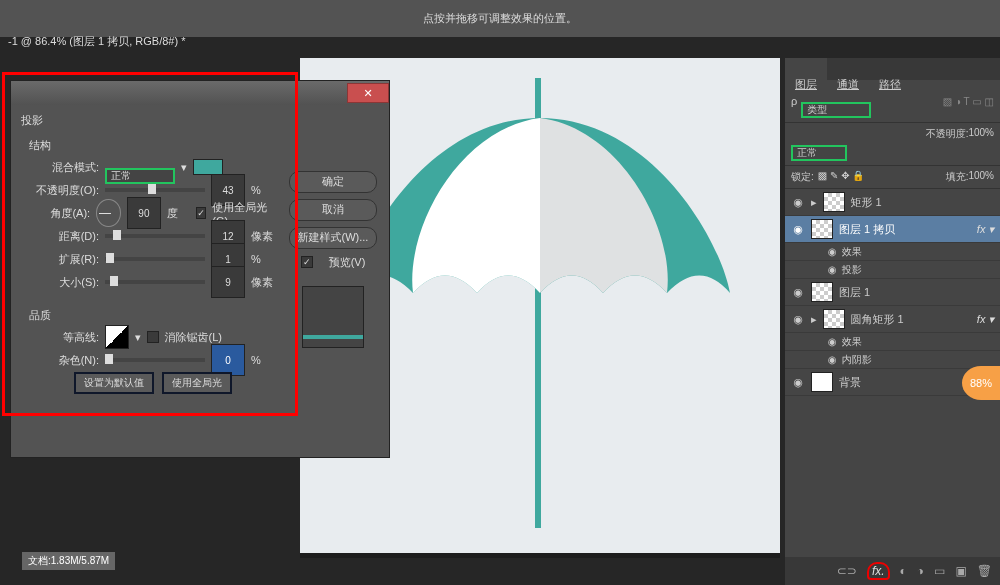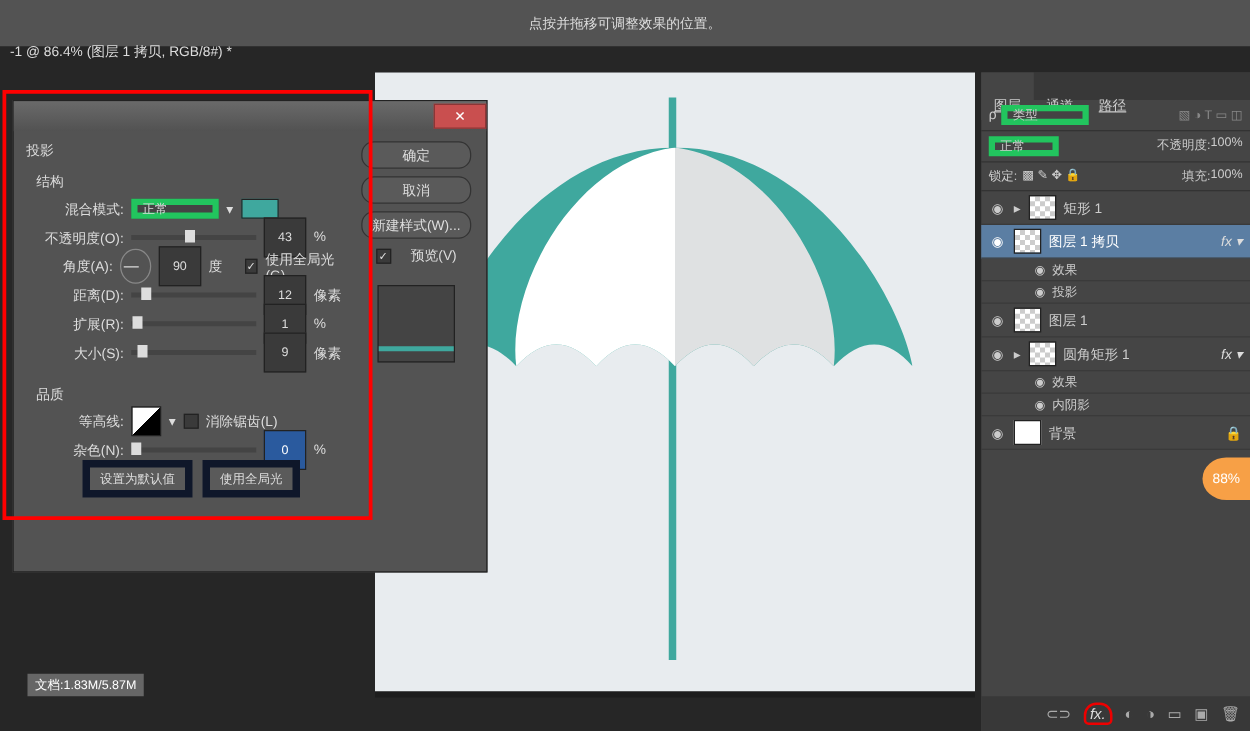--- a/index.html
+++ b/index.html
@@ -15,42 +15,42 @@
     .canopy { position: absolute; top: 60px; left: 50px; width: 380px; height: 175px; }
     .canopy svg { width: 100%; height: 100%; }
     
     .red-box { position: absolute; top: 72px; left: 2px; width: 296px; height: 344px; border: 3px solid #ff0000; z-index: 20; pointer-events: none; }
     
     .dialog { position: absolute; top: 80px; left: 10px; width: 380px; height: 378px; background: #535353; border: 1px solid #222; z-index: 15; }
     .dialog-title { height: 24px; background: linear-gradient(#6a6a6a,#525252); display:flex; align-items:center; }
     .dialog-close { margin-left:auto; width:42px; height:20px; background:#c94f4f; color:#fff; display:flex; align-items:center; justify-content:center; font-size:11px; border:1px solid #8b3636; }
     .dialog-body { display:flex; padding: 8px; color:#ddd; font-size:11px; }
     .left-col { width: 268px; }
-    .right-col { width: 92px; display:flex; flex-direction:column; gap:6px; align-items:center; }
+    .right-col { width: 92px; display:flex; flex-direction:column; gap:6px; align-items:center;justify-content:center; }
     .btn { width:88px; height:22px; background:#5a5a5a; border:1px solid #333; border-radius:10px; color:#ddd; font-size:11px; display:flex; align-items:center; justify-content:center; cursor:pointer; }
     .preview-chk { display:flex; align-items:center; gap:16px; font-size:11px; }
     .preview-swatch { margin-top:10px; width:62px; height:62px; background:#444; border:1px solid #222; }
     .preview-swatch::after { content:""; display:block; margin-top:48px; height:4px; background:#3fa89e; }
     
     .section-title { margin:0 0 6px 2px; }
     .group-box { padding: 4px 10px 8px 10px; }
     .row { display:flex; align-items:center; gap:6px; margin: 5px 0; height:18px; }
     .lbl { width:70px; text-align:right; }
-    .dd { width:70px; height:16px; background:#444; border:5px solid #22c55e; font-size:10px; padding:0 4px; display:flex; align-items:center; }
+    .dd { width:70px; height:16px; background:#444; border:2px solid #22c55e; font-size:10px; padding:0 4px; display:flex; align-items:center;margin-top:18px; }
     .swatch { width:30px; height:16px; background:#3fa89e; border:1px solid #222; }
     .slider { flex:1; height:4px; background:#444; position:relative; }
     .slider::after { content:""; position:absolute; top:-4px; left:var(--p,30%); width:8px; height:10px; background:#ddd; }
     .numbox { width:34px; height:32px; background:#3a3a3a; border:1px solid #222; color:#ddd; text-align:center; font-size:10px; }
     .unit { width:26px; }
     .angle { width:28px; height:28px; border:1px solid #888; border-radius:50%; position:relative; }
     .angle::after { content:""; position:absolute; top:13px; left:2px; width:12px; height:1px; background:#ddd; }
     .chk { width:12px; height:12px; background:#3a3a3a; border:1px solid #222; display:inline-flex; align-items:center; justify-content:center; font-size:9px; }
     .chk.checked::after { content:"✓"; color:#ddd; }
     .contour { width:24px; height:24px; background:linear-gradient(135deg,#fff 50%,#000 50%); border:1px solid #222; }
-    .btn2 { padding:2px 8px; background:#5a5a5a; border:6px solid #0f172a; color:#ddd; font-size:10px; }
+    .btn2 { padding:2px 8px; background:#5a5a5a; border:2px solid #0f172a; color:#ddd; font-size:10px; }
     
     .panels { position:absolute; right:0; top:58px; bottom:0; width:215px; background:#454545; color:#ccc; font-size:11px; }
     .panel-tabs { display:flex; height:22px; background:#383838; }
     .panel-tab { padding:19px 10px; font-size:11px;text-decoration:underline; }
     .panel-tab.active { background:#454545; }
     .panel-filter { display:flex; align-items:center; gap:4px; padding:4px 6px; border-bottom:1px solid #333; }
     .panel-icons { margin-left:auto; display:flex; gap:3px; font-size:10px; color:#888; }
     .panel-opts { display:flex; padding:4px 6px; border-bottom:1px solid #333; font-size:10px; }
     .panel-opts .dd { width:56px; }
     .layer { display:flex; align-items:center; padding:3px 6px; border-bottom:1px solid #3a3a3a; gap:6px; }
@@ -59,21 +59,21 @@
     .thumb { width:22px; height:20px; background:#777; border:1px solid #222; }
     .thumb.checker { background: repeating-conic-gradient(#ccc 0 25%, #fff 0 50%) 0 0/8px 8px; }
     .thumb.white { background:#fff; }
     .fx { margin-left:auto; font-style:italic; color:#ddd; }
     .sublayer { padding-left:40px; font-size:10px; display:flex; align-items:center; border-bottom:1px solid #3a3a3a; height:18px; }
     .lock { margin-left:auto; }
     .panel-footer { position:absolute; bottom:0; left:0; right:0; height:28px; background:#383838; display:flex; align-items:center; justify-content:flex-end; gap:10px; padding:0 8px; color:#aaa; font-size:12px; }
     .fx-circle { border:2px solid #e00; border-radius:10px 10px 4px 4px; padding:0 3px; color:#ddd; font-style:italic; }
     
     .badge { position:absolute; right:0; top:366px; width:38px; height:34px; background:#f7a046; border-radius:50% 0 0 50%; color:#fff; font-size:11px; display:flex; align-items:center; justify-content:center; z-index:40; }
-    .docinfo2 { position:absolute; bottom:28px; left:22px; color:#fff; font-size:10px; background:#666; padding:2px 6px; }
+    .docinfo2 { position:absolute; bottom:15px; left:22px; color:#fff; font-size:10px; background:#666; padding:2px 6px; }
   </style>
 </head>
 <body>
 
 <div class="topbar">
   <span>点按并拖移可调整效果的位置。</span>
 </div>
 <div class="docinfo">-1 @ 86.4% (图层 1 拷贝, RGB/8#) *</div>
 
 <div class="canvas-wrapper">

